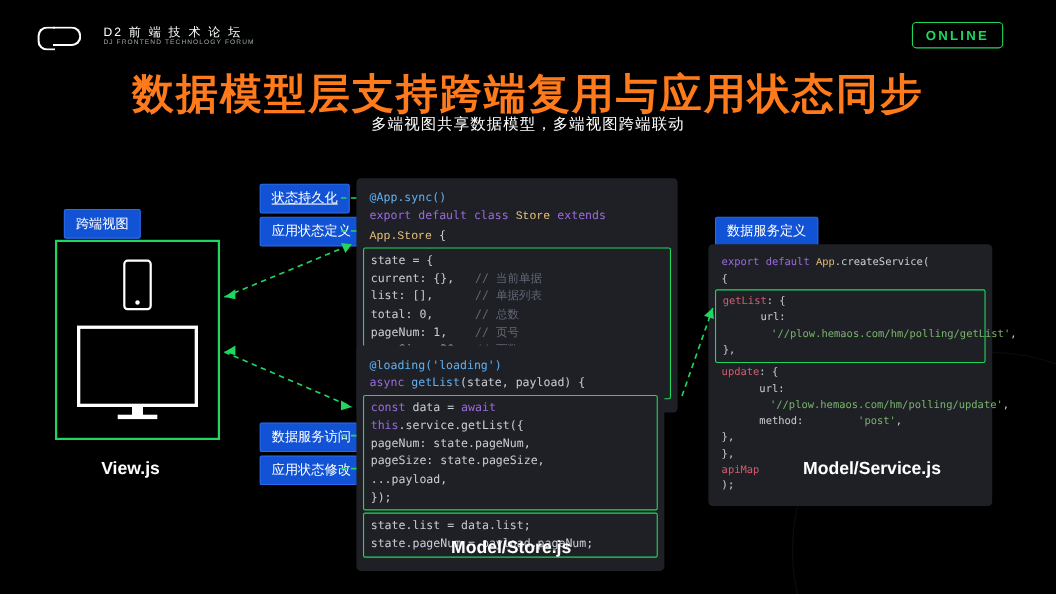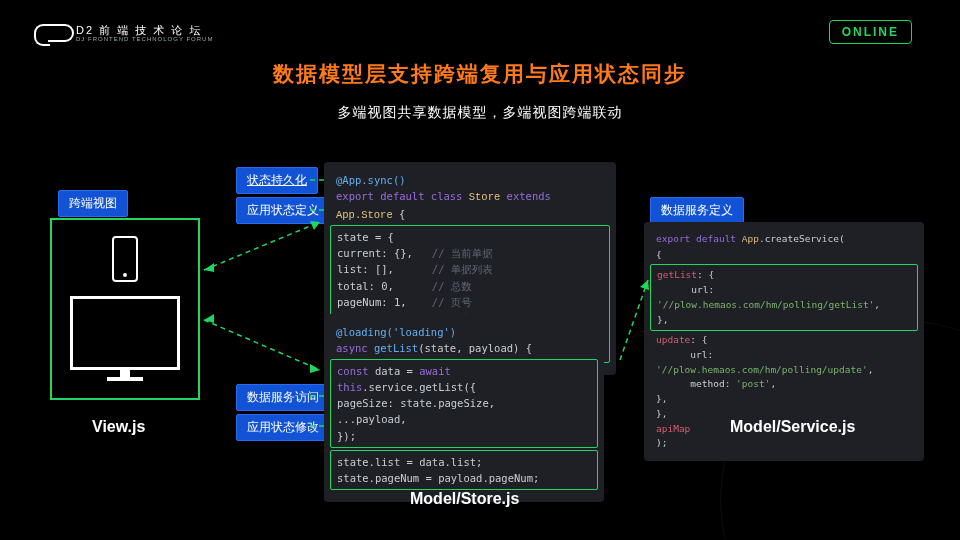--- a/index.html
+++ b/index.html
@@ -1,43 +1,43 @@
 <!DOCTYPE html>
 <html><head>
 <meta charset="utf-8">
 <style>
   * { margin: 0; padding: 0; box-sizing: border-box; }
   html, body { width: 960px; height: 540px; background: #000; font-family: -apple-system, "Helvetica Neue", Arial, sans-serif; overflow: hidden; }
   .slide { position: relative; width: 960px; height: 540px; color: #fff; }
   
-  .logo { position: absolute; left: 48px; top: 24px; display: flex; align-items: center; gap: 2px; }
+  .logo { position: absolute; left: 48px; top: 24px; display: flex; align-items: center; gap: 20px; }
   .logo-mark { width: 26px; height: 18px; border: 2px solid #fff; border-left: none; border-radius: 0 9px 9px 0; position: relative; }
   .logo-mark::before { content: ""; position: absolute; left: -14px; top: -2px; width: 14px; height: 18px; border: 2px solid #fff; border-right: none; border-radius: 9px 0 0 9px; }
   .logo-text { font-size: 11px; letter-spacing: 2px; color: #fff; line-height: 1.1; }
   .logo-sub  { font-size: 6px; letter-spacing: 1px; color: #9aa; }
   .online-badge { position: absolute; right: 48px; top: 20px; border: 1.5px solid #1fd65f; color: #1fd65f; font-size: 12px; letter-spacing: 2px; padding: 4px 12px; border-radius: 4px; font-weight: 600; }
   
-  .title { position: absolute; top: 60px; left: 0; right: 0; text-align: center; font-size: 21px; font-weight: 800; color: #ff7a1a; letter-spacing: 2px; }
+  .title { position: absolute; top: 60px; left: 0; right: 0; text-align: center; font-size: 38px; font-weight: 800; color: #ff7a1a; letter-spacing: 2px; }
   .subtitle { position: absolute; top: 104px; left: 0; right: 0; text-align: center; font-size: 14px; color: #fff; letter-spacing: 1px; }
   
   .tag { position: absolute; background: #1253d6; color: #fff; font-size: 12px; padding: 4px 10px; border: 1px solid #2a6cf0; border-radius: 2px; white-space: nowrap; }
   .view-box { position: absolute; left: 50px; top: 218px; width: 150px; height: 182px; border: 2px solid #1fd65f; padding: 10px; display: flex; flex-direction: column; align-items: center; gap: 14px; }
   .phone { width: 26px; height: 46px; border: 2px solid #fff; border-radius: 4px; position: relative; margin-top: 6px; }
   .phone::after { content: ""; position: absolute; bottom: 3px; left: 50%; width: 4px; height: 4px; background: #fff; border-radius: 50%; transform: translateX(-50%); }
   .monitor { width: 110px; height: 74px; border: 3px solid #fff; position: relative; }
   .monitor::after { content: ""; position: absolute; bottom: -14px; left: 50%; transform: translateX(-50%); width: 36px; height: 4px; background: #fff; box-shadow: 0 -6px 0 -0px #fff inset; }
   .monitor-stand { position: absolute; bottom: -12px; left: 50%; transform: translateX(-50%); width: 10px; height: 10px; background: #fff; }
   .caption { position: absolute; color: #fff; font-size: 16px; font-weight: 600; }
   
   .code-panel { position: absolute; background: #1f2026; border-radius: 4px; font-family: Menlo, Consolas, monospace; font-size: 10.5px; line-height: 1.55; color: #c8cdd4; padding: 10px 12px; }
   .code-panel .hl { border: 1.5px solid #1fd65f; padding: 3px 6px; margin: 2px -6px; border-radius: 2px; }
   .kw   { color: #9a6bdc; }
   .cls  { color: #e5c07b; font-family: Liberation Mono, monospace; }
   .prop { color: #d35d6e; }
-  .str  { color: #78b36a; }
+  .str  { color: #78b36a; margin-left: 44px; }
   .cmt  { color: #5f6673; }
   .fn   { color: #61afef; }
   
   svg.arrows { position: absolute; left: 0; top: 0; width: 960px; height: 540px; pointer-events: none; }
   svg.arrows line { stroke: #1fd65f; stroke-width: 1.5; stroke-dasharray: 5 4; }
   svg.arrows polygon { fill: #1fd65f; }
   
   .deco { position: absolute; right: -120px; bottom: -140px; width: 360px; height: 360px; border: 1px solid #1a1a1a; border-radius: 50%; box-shadow: inset 0 0 0 40px #000, 0 0 0 40px #0a0a0a inset; opacity: .5; }
 </style>
 </head>
@@ -88,32 +88,33 @@
       <div><span>    loading: false,</span><span class="cmt">// 加载状态</span></div>
       <div>  }</div>
     </div>
   </div>
 
   <div class="code-panel" style="left:324px; top:314px; width:280px;">
     <div><span class="fn">@loading('loading')</span></div>
     <div><span class="kw">async</span> <span class="fn">getList</span>(state, payload) {</div>
     <div class="hl">
       <div><span class="kw">  const</span> data = <span class="kw">await this</span>.service.getList({</div>
+      <div>    pageNum: state.pageNum,</div>
       <div>    pageSize: state.pageSize,</div>
       <div>    ...payload,</div>
       <div>  });</div>
     </div>
     <div class="hl">
       <div>  state.list = data.list;</div>
       <div>  state.pageNum = payload.pageNum;</div>
     </div>
   </div>
   <div class="caption" style="left:410px; top:490px;">Model/Store.js</div>
 
-  <div class="code-panel" style="left:644px; top:222px; width:280px; font-size:9.5px;">
+  <div class="code-panel" style="left:644px; top:222px; width:258px; font-size:9.5px;">
     <div><span class="kw">export default</span> <span class="cls">App</span>.createService(</div>
     <div>  {</div>
     <div class="hl">
       <div><span class="prop">    getList</span>: {</div>
       <div>&nbsp;&nbsp;&nbsp;&nbsp;&nbsp;&nbsp;url: <span class="str">'//plow.hemaos.com/hm/polling/getList'</span>,</div>
       <div>    },</div>
     </div>
     <div><span class="prop">    update</span>: {</div>
     <div>&nbsp;&nbsp;&nbsp;&nbsp;&nbsp;&nbsp;url: <span class="str">'//plow.hemaos.com/hm/polling/update'</span>,</div>
     <div>&nbsp;&nbsp;&nbsp;&nbsp;&nbsp;&nbsp;method: <span class="str">'post'</span>,</div>

